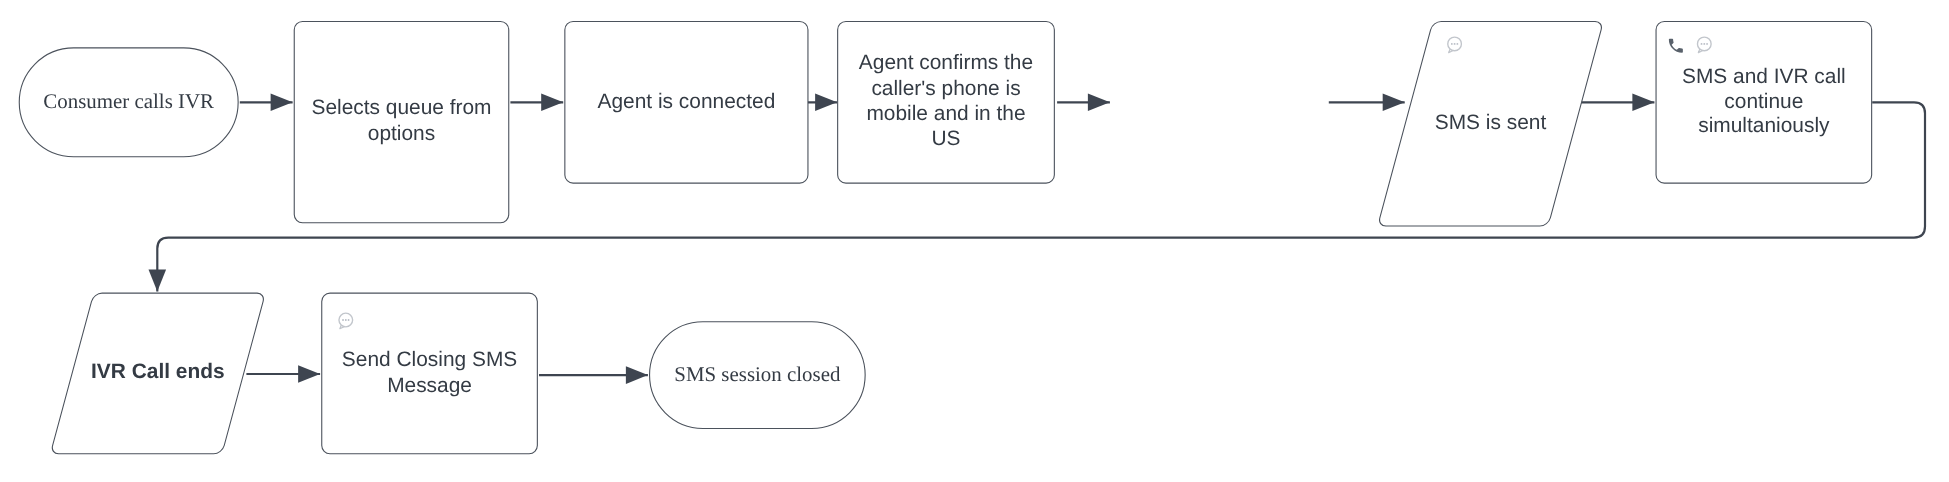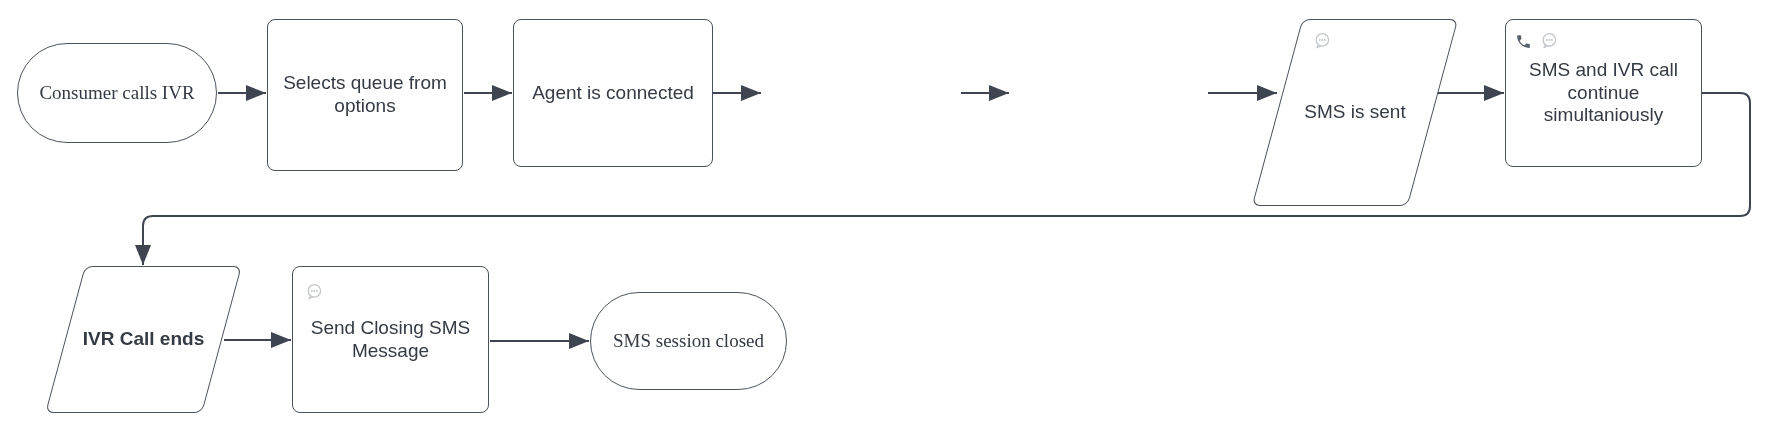--- a/index.html
+++ b/index.html
@@ -82,30 +82,34 @@
       <path d="M224 340 H291" marker-end="url(#arr)"></path>
       <path d="M490 341 H589" marker-end="url(#arr)"></path>
     </g>
   </svg>
 
   <div class="node terminator" style="left:17px; top:43px; width:200px; height:100px;">
     <div class="shape"></div>
     <div class="label">Consumer calls IVR</div>
   </div>
 
-  <div class="node process" style="left:267px; top:19px; width:196px; height:152px;">
+  <div class="node process" style="left:267px; top:19px; width:196px; height:184px;">
     <div class="shape"></div>
     <div class="label">Selects queue from options</div>
   </div>
 
-  <div class="node process" style="left:513px; top:19px; width:200px; height:148px;">
+  <div class="node process" style="left:513px; top:19px; width:222px; height:148px;">
     <div class="shape"></div>
     <div class="label">Agent is connected</div>
   </div>
 
+  <div class="node process" style="left:761px; top:19px; width:198px; height:148px;">
+    <div class="shape"></div>
+    <div class="label">Agent confirms the caller's phone is mobile and in the US</div>
+  </div>
 
 
   <div class="node para" style="left:1257px; top:19px; width:196px; height:187px;">
     <div class="shape"></div>
     <div class="icons">
       <span class="icon">
         <svg width="18" height="18" viewBox="0 0 20 20">
           <path d="M6.2 13.2 L4.4 17.6 L9.4 15.2 Z" fill="#ffffff" stroke="#c2c6cc" stroke-width="1.3" stroke-linejoin="round"></path>
           <circle cx="10.4" cy="8.8" r="6.9" fill="#ffffff" stroke="#c2c6cc" stroke-width="1.4"></circle>
           <circle cx="7.6" cy="8.8" r="0.95" fill="#b9bec6"></circle>

